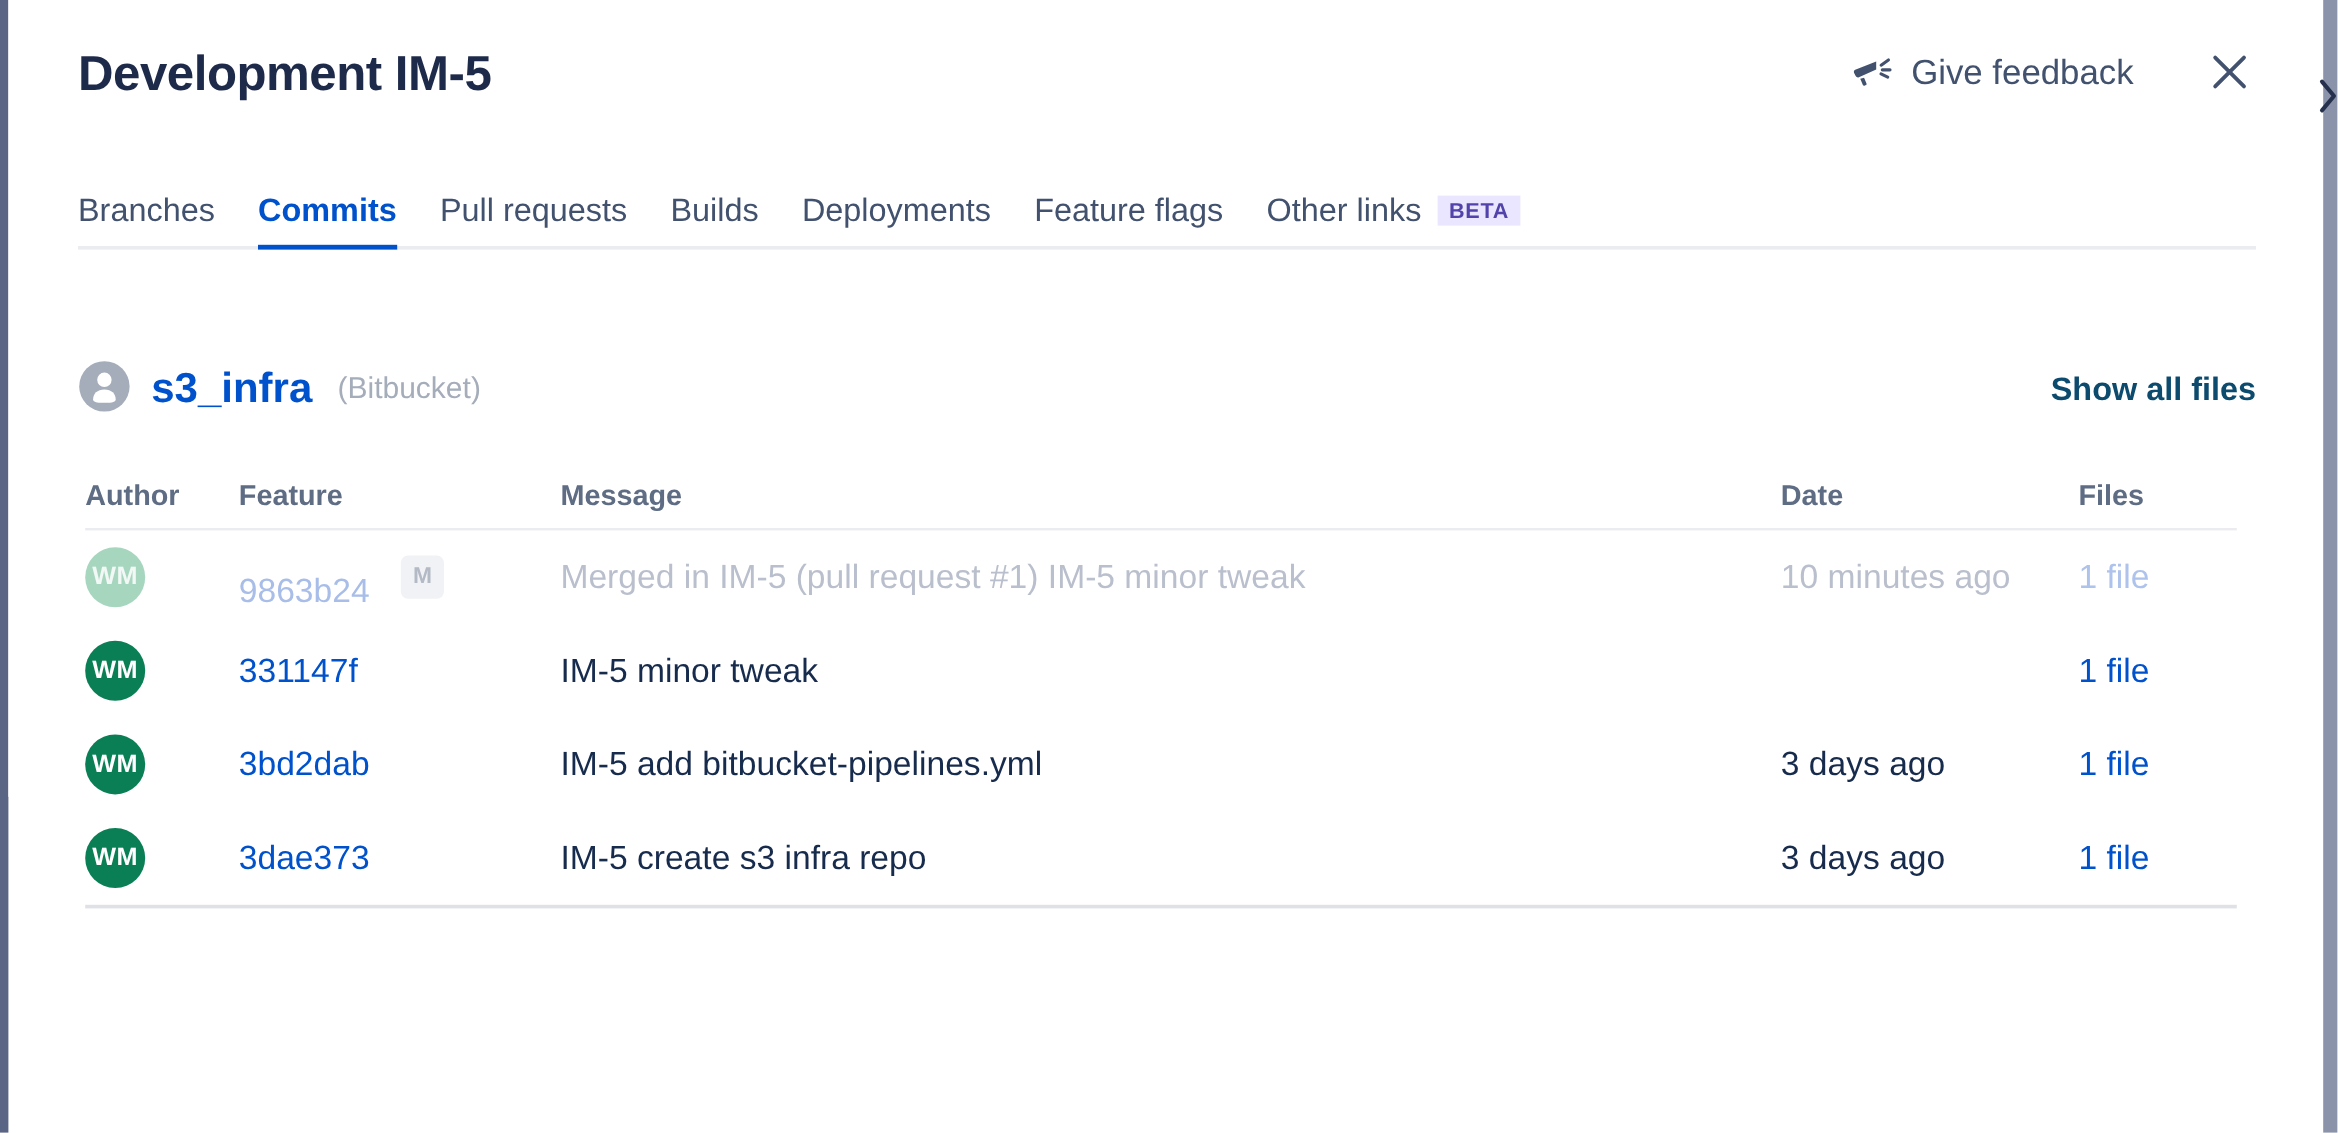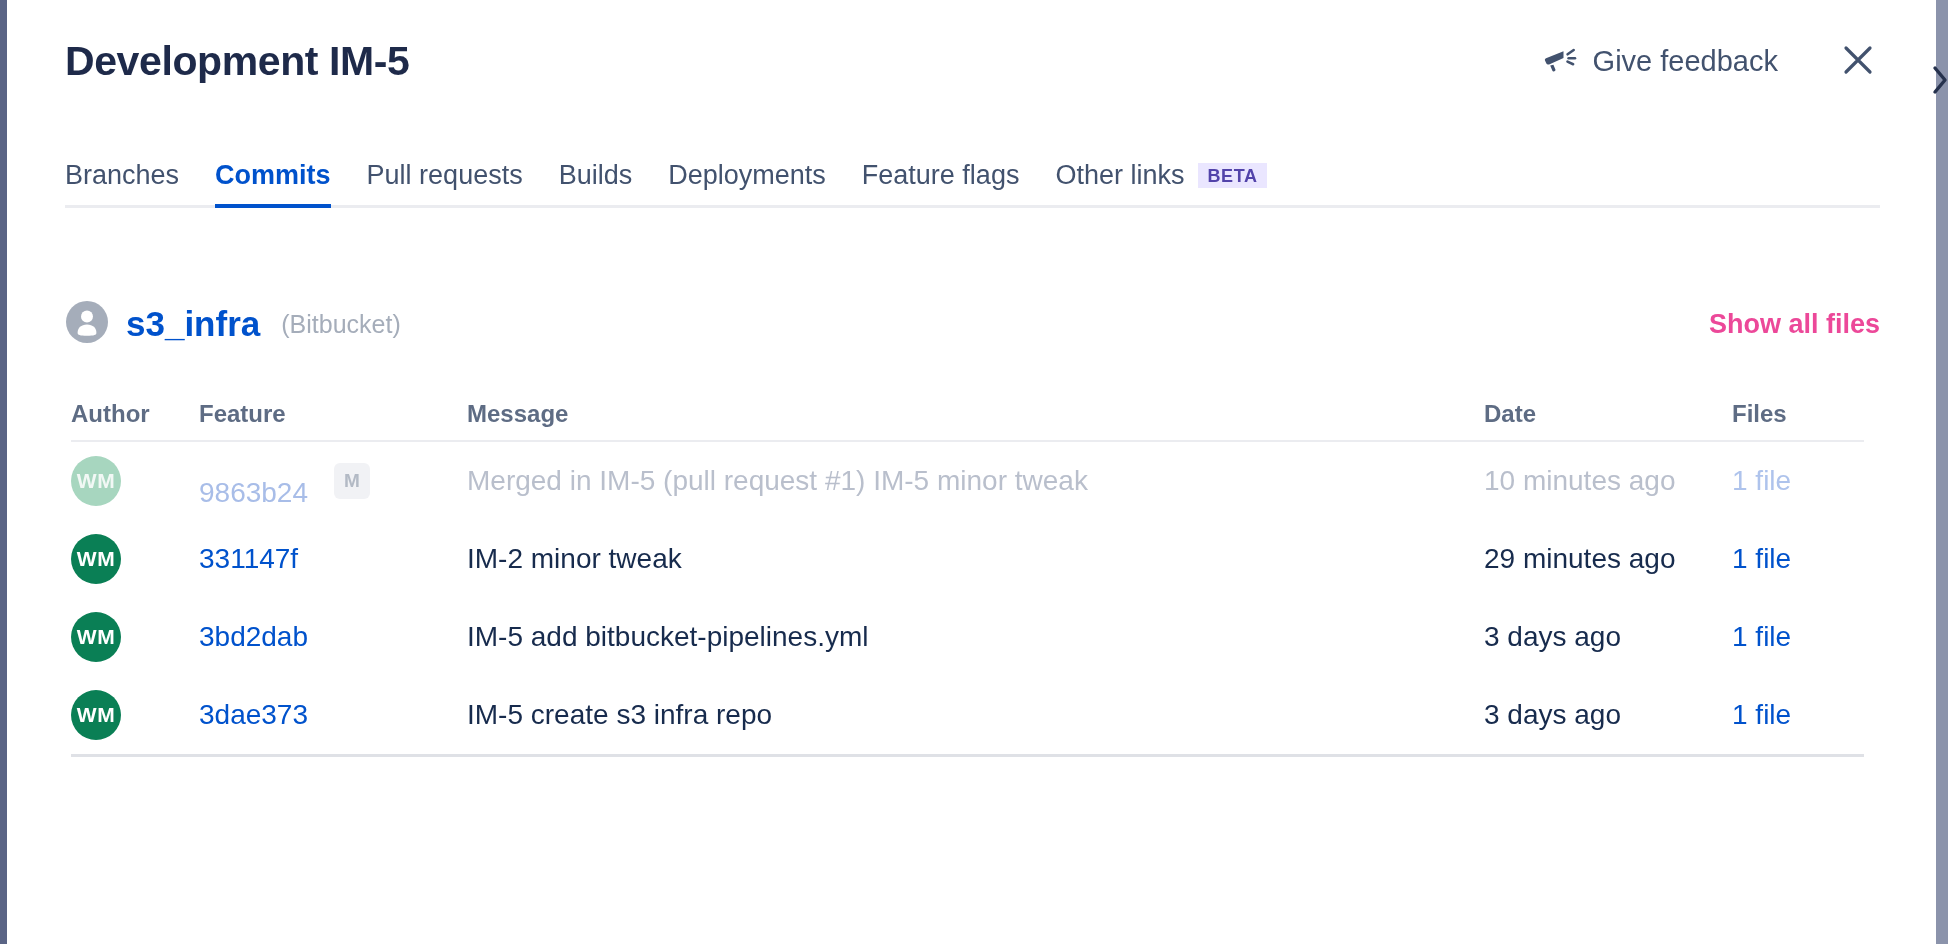--- a/index.html
+++ b/index.html
@@ -178,21 +178,21 @@
     line-height: 1.1;
   }
   .repo-source {
     font-size: 25px;
     color: #a5adba;
     margin-left: 4px;
   }
   .show-all-files {
     font-size: 27px;
     font-weight: bold;
-    color: #ec4899;
+    color: #0c4a6e;
     cursor: pointer;
     white-space: nowrap;
   }
 
   
   .commit-table {
     position: absolute;
     left: 64px;
     right: 72px;
     top: 400px;
@@ -386,24 +386,21 @@
     </div>
 
     <div class="ct-row ct-body-row">
       <div class="col-author">
         <div class="avatar">WM</div>
       </div>
       <div class="col-commit">
         <span class="commit-hash">331147f</span>
       </div>
       <div class="col-message">
-        <div class="commit-message">IM-2 minor tweak</div>
-      </div>
-      <div class="col-date">
-        <span class="commit-date">29 minutes ago</span>
+        <div class="commit-message">IM-5 minor tweak</div>
       </div>
       <div class="col-files">
         <span class="files-link">1 file</span>
       </div>
     </div>
 
     <div class="ct-row ct-body-row">
       <div class="col-author">
         <div class="avatar">WM</div>
       </div>

